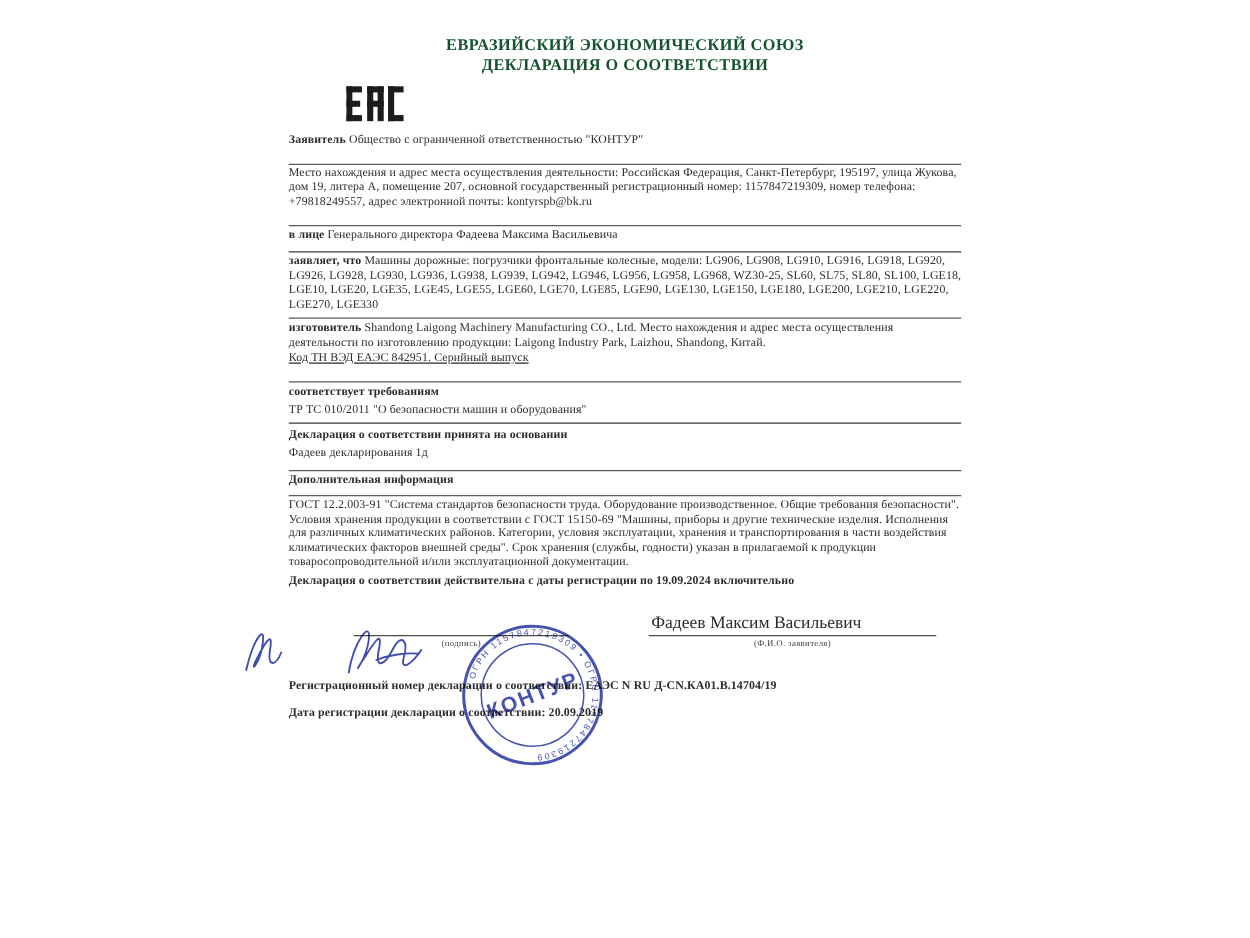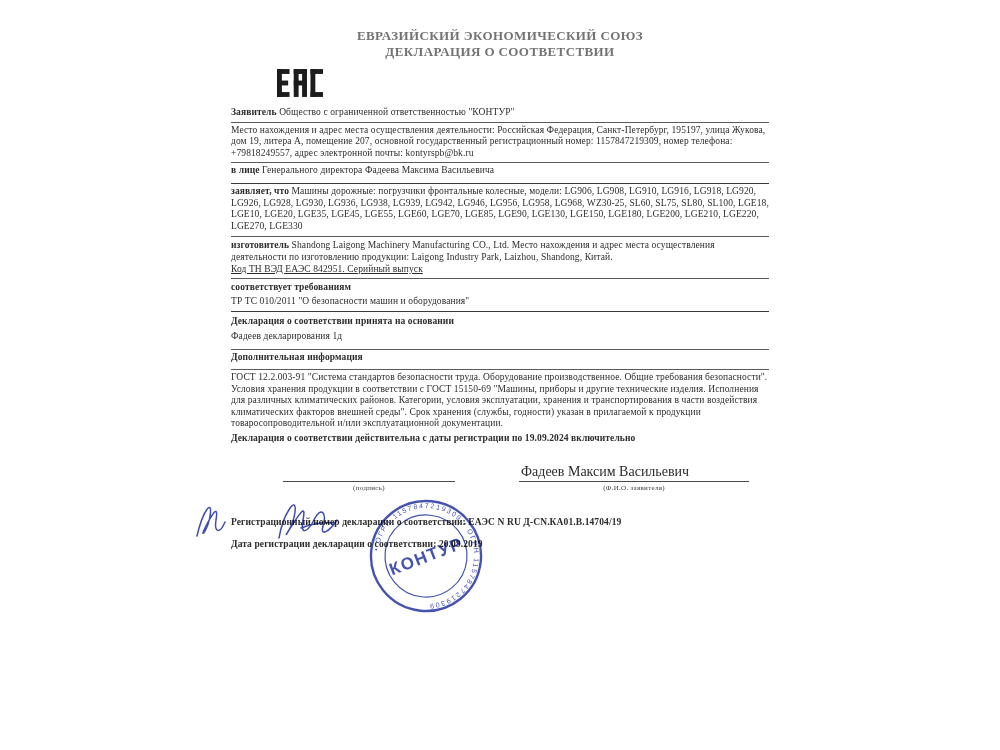--- a/index.html
+++ b/index.html
@@ -1,27 +1,27 @@
 <!DOCTYPE html>
 <html><head>
 <meta charset="utf-8">
 <style>
   html,body{margin:0;padding:0;background:#ffffff;}
   #page{position:relative;width:1000px;height:750px;background:#ffffff;overflow:hidden;
         font-family:"Liberation Serif", serif;color:#2c2c2c;}
   #column{position:absolute;left:231px;top:28px;width:538px;}
-  .title{ text-align:center;font-weight:bold;font-size:13px;line-height:16px;letter-spacing:.4px;color:#737373;}
+  .title{ text-align:center;font-weight:bold;font-size:13px;line-height:16px;letter-spacing:.4px;color:#14532d;}
   .logo-row{margin-top:3px;height:42px;}
   .logo-row svg{margin-left:46px;display:block;}
   .row{font-size:9.5px;line-height:11.6px;letter-spacing:.1px;}
   .b{font-weight:bold;}
   .sep{border-bottom:1px solid #5a5a5a;}
   .sep-dark{border-bottom:1.6px solid #3a3a3a;}
   .pt2{padding-top:2px}.pt3{padding-top:3px}.pt4{padding-top:4px}
-  .pb2{padding-bottom:6px}.pb3{padding-bottom:3px}.pb4{padding-bottom:4px}
+  .pb2{padding-bottom:6px}.pb3{padding-bottom:12px}.pb4{padding-bottom:4px}
   .underlined{text-decoration:underline;}
   
   #sig-row{position:relative;height:58px;}
   .sig-line{position:absolute;border-bottom:1px solid #4a4a4a;}
   .sig-caption{position:absolute;font-size:7px;color:#3c3c3c;text-align:center;letter-spacing:.3px;}
   #signer-name{position:absolute;left:290px;top:13px;font-size:14px;}
   
   #stamp{position:absolute;left:366px;top:496px;opacity:.88;mix-blend-mode:multiply;transform:rotate(6deg);}
   #signature-ink{position:absolute;left:183px;top:490px;mix-blend-mode:multiply;}
   .regline{font-size:9.5px;}

